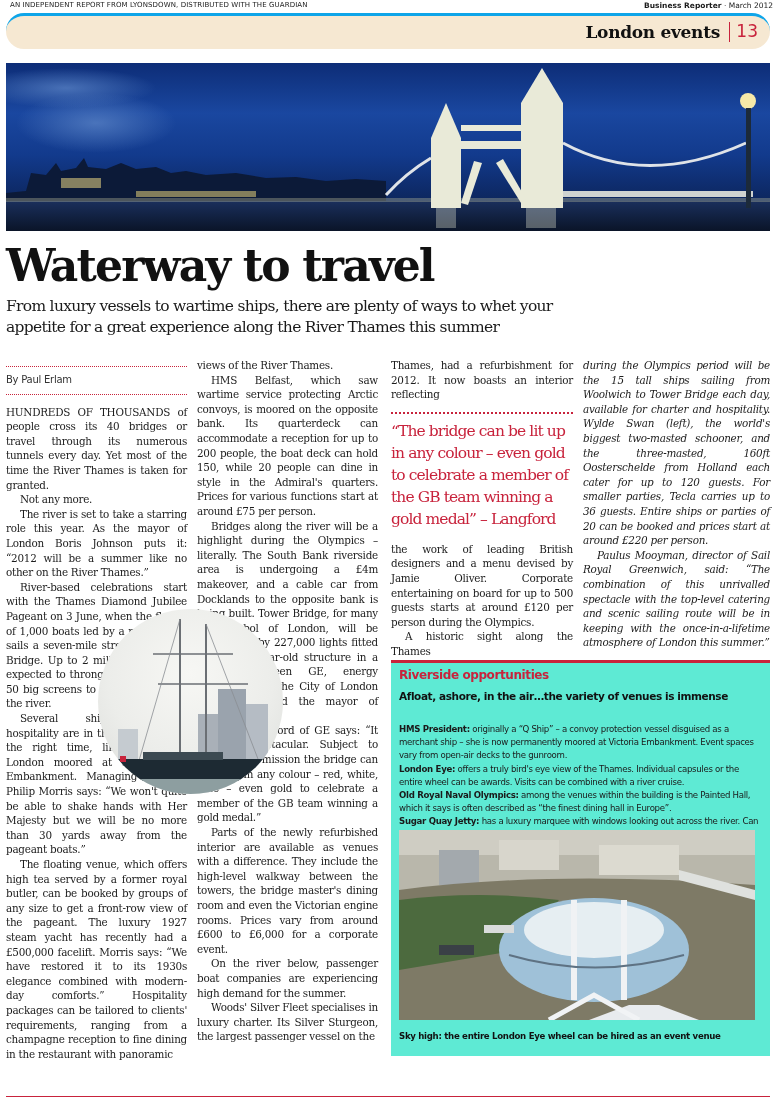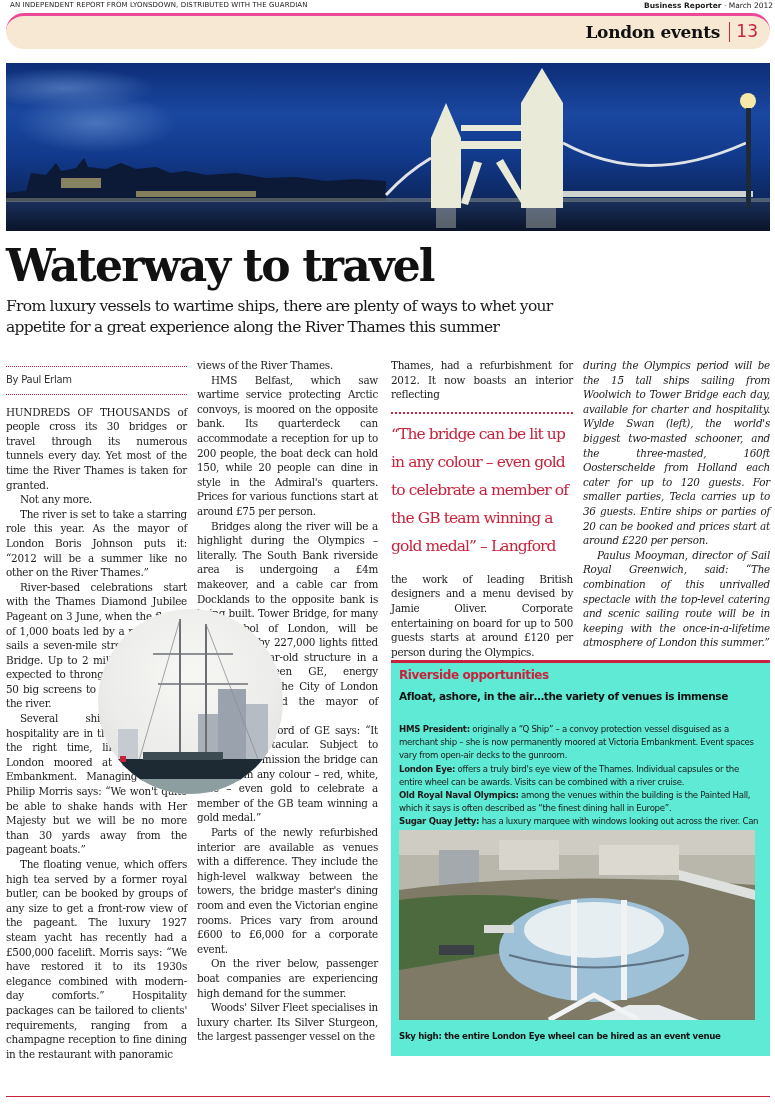--- a/index.html
+++ b/index.html
@@ -4,40 +4,40 @@
 <style>
   * { box-sizing: border-box; margin: 0; padding: 0; }
   html, body { width: 775px; height: 1104px; background: #ffffff; overflow: hidden; }
   body { position: relative; font-family: "DejaVu Serif", serif; color: #1a1a1a; }
 
   .topline { position: absolute; left: 4px; top: 0; width: 775px; height: 20px; }
   .topline .left { position: absolute; left: 6px; top: 1px; font-family: "DejaVu Sans", sans-serif; font-size: 7px; letter-spacing: 0.1px; color: #1a1a1a; }
   .topline .right { position: absolute; right: 6px; top: 1px; font-family: "DejaVu Sans", sans-serif; font-size: 7.5px; color: #1a1a1a; }
   .topline .right b { font-weight: bold; }
 
-  .section-bar { position: absolute; left: 6px; top: 13px; width: 764px; height: 36px; background: #f6e8d2; border-top: 3px solid #ec4899; border-radius: 18px; }
+  .section-bar { position: absolute; left: 6px; top: 13px; width: 764px; height: 36px; background: #f6e8d2; border-top: 3px solid #0ea5e9; border-radius: 18px; }
   .section-bar .title { position: absolute; right: 50px; top: 6px; font-family: "DejaVu Serif", serif; font-weight: bold; font-size: 17px; color: #111; letter-spacing: -0.3px; }
   .section-bar .sep { position: absolute; right: 40px; top: 6px; width: 1px; height: 20px; background: #c8233c; }
   .section-bar .page { position: absolute; right: 12px; top: 5px; font-family: "DejaVu Sans", sans-serif; font-size: 17px; color: #c8233c; }
 
   .hero { position: absolute; left: 6px; top: 63px; width: 764px; height: 168px; overflow: hidden;
           background: linear-gradient(180deg, #0d2d77 0%, #1a47a0 30%, #123a8c 55%, #0e2b6a 75%, #0b1c3e 100%); }
   .hero svg { position: absolute; left: 0; top: 0; }
 
   .headline { position: absolute; left: 6px; top: 240px; font-family: "DejaVu Serif", serif; font-weight: bold; font-size: 44px; letter-spacing: -1.8px; color: #111; }
   .standfirst { position: absolute; left: 6px; top: 296px; width: 560px; font-family: "DejaVu Serif", serif; font-size: 15.5px; line-height: 21px; letter-spacing: -0.7px; color: #1a1a1a; }
 
   .col { position: absolute; font-family: "DejaVu Serif", serif; font-size: 10.4px; line-height: 14.6px; color: #1c1c1c; letter-spacing: -0.25px; text-align: justify; }
   .col p { margin: 0; }
   .col p.ind { text-indent: 14px; }
 
   .dotline { border-top: 1px dotted #c8233c; height: 0; }
   .byline { font-family: "DejaVu Sans", sans-serif; font-size: 10px; color: #333; padding: 6px 0 6px 0; text-align: left; }
 
-  .pull { font-family: "DejaVu Serif", serif; color: #c8233c; font-size: 15.5px; line-height: 28px; letter-spacing: -0.9px; }
+  .pull { font-family: "DejaVu Serif", serif; color: #c8233c; font-size: 15.5px; line-height: 22px; letter-spacing: -0.9px; }
 
   .box { position: absolute; left: 391px; top: 660px; width: 379px; height: 396px; background: #5eead4; border-top: 3px solid #c8233c; }
   .box .btitle { position: absolute; left: 8px; top: 5px; font-family: "DejaVu Sans", sans-serif; font-weight: bold; color: #c8233c; font-size: 12px; letter-spacing: -0.4px; }
   .box .bsub { position: absolute; left: 8px; top: 27px; font-family: "DejaVu Sans", sans-serif; font-weight: bold; color: #111; font-size: 10.5px; letter-spacing: -0.4px; }
   .box .blist { position: absolute; left: 8px; top: 60px; width: 365px; font-family: "DejaVu Sans", sans-serif; font-size: 8.6px; line-height: 13.2px; color: #1a1a1a; letter-spacing: -0.3px; }
   .box .blist b { font-weight: bold; }
   .box .photo { position: absolute; left: 8px; top: 167px; width: 356px; height: 190px; overflow: hidden; background: #7a7f72; }
   .box .caption { position: absolute; left: 8px; top: 368px; font-family: "DejaVu Sans", sans-serif; font-weight: bold; font-size: 8.6px; color: #111; letter-spacing: -0.3px; }
 
   .footline { position: absolute; left: 6px; top: 1096px; width: 764px; border-top: 1px solid #c8233c; }
@@ -106,21 +106,21 @@
   </svg>
 </div>
 
 <h1 class="headline">Waterway to travel</h1>
 <p class="standfirst">From luxury vessels to wartime ships, there are plenty of ways to whet your appetite for a great experience along the River Thames this summer</p>
 
 <div class="col" style="left:6px; top:366px; width:181px;">
   <div class="dotline"></div>
   <div class="byline">By Paul Erlam</div>
   <div class="dotline" style="margin-bottom:10px;"></div>
-  <p>HUNDREDS OF THOUSANDS of people cross its 30 bridges or travel through its numerous tunnels every day. Yet most of the time the River Thames is taken for granted.</p>
+  <p>HUNDREDS OF THOUSANDS of people cross its 40 bridges or travel through its numerous tunnels every day. Yet most of the time the River Thames is taken for granted.</p>
   <p class="ind">Not any more.</p>
   <p class="ind">The river is set to take a starring role this year. As the mayor of London Boris Johnson puts it: “2012 will be a summer like no other on the River Thames.”</p>
   <p class="ind" style="margin-right:0;">River-based celebrations start with the Thames Diamond Jubilee Pageant on 3 June, when the flotilla of 1,000 boats led by a royal barge sails a seven-mile stretch to Tower Bridge. Up to 2 million people are expected to throng the banks, with 50 big screens to be erected along the river.</p>
   <p class="ind">Several ships providing hospitality are in the right place at the right time, like The Yacht London moored at the Victoria Embankment. Managing director Philip Morris says: “We won't quite be able to shake hands with Her Majesty but we will be no more than 30 yards away from the pageant boats.”</p>
   <p class="ind">The floating venue, which offers high tea served by a former royal butler, can be booked by groups of any size to get a front-row view of the pageant. The luxury 1927 steam yacht has recently had a £500,000 facelift. Morris says: “We have restored it to its 1930s elegance combined with modern-day comforts.” Hospitality packages can be tailored to clients' requirements, ranging from a champagne reception to fine dining in the restaurant with panoramic</p>
 </div>
 
 <div class="col" style="left:197px; top:358px; width:181px;">
   <p>views of the River Thames.</p>
   <p class="ind">HMS Belfast, which saw wartime service protecting Arctic convoys, is moored on the opposite bank. Its quarterdeck can accommodate a reception for up to 200 people, the boat deck can hold 150, while 20 people can dine in style in the Admiral's quarters. Prices for various functions start at around £75 per person.</p>

